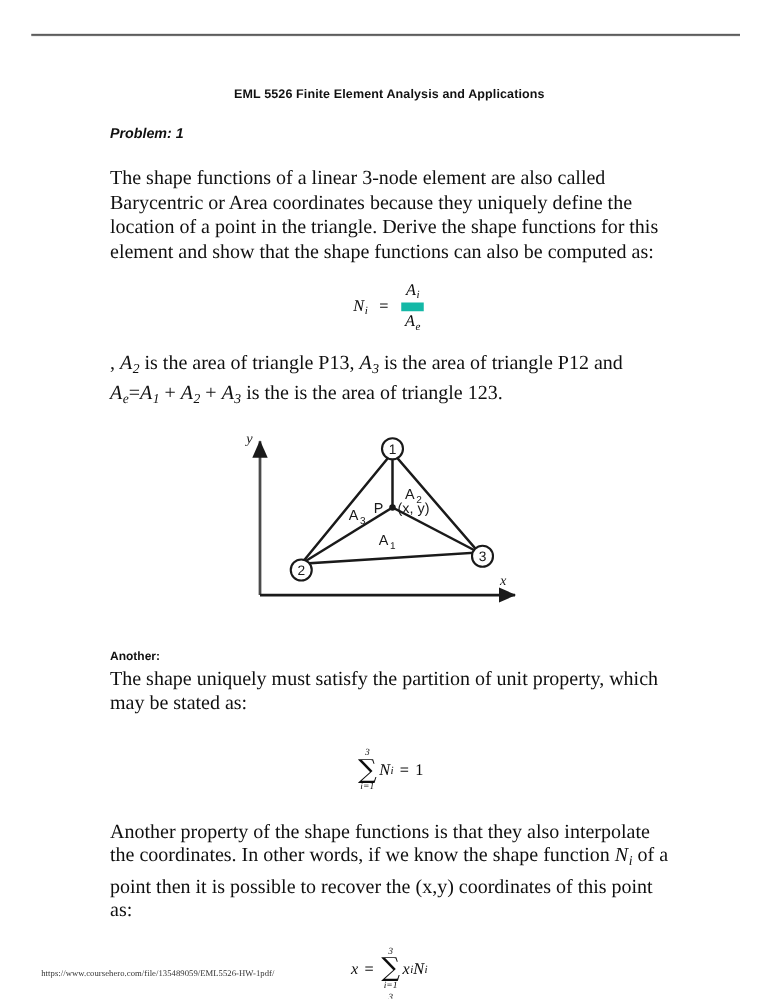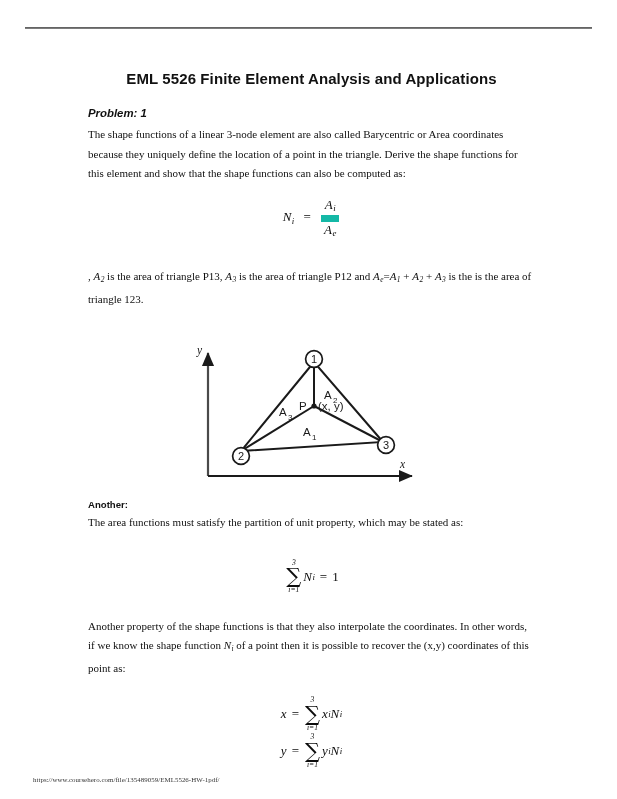--- a/index.html
+++ b/index.html
@@ -36,38 +36,38 @@
   .content {
     position: absolute;
     left: 88px;
     top: 70px;
     width: 447px;
   }
 
   .doc-title {
     font-family: "Liberation Sans", sans-serif;
     font-weight: bold;
-    font-size: 15px;
+    font-size: 10px;
     text-align: center;
     letter-spacing: 0.1px;
     margin: 0 0 20px 0;
     color: #111;
   }
 
   .problem-label {
     font-family: "Liberation Sans", sans-serif;
     font-weight: bold;
     font-style: italic;
     font-size: 11.4px;
-    margin: 0 0 6px 0;
+    margin: 0 0 20px 0;
     color: #111;
   }
 
   p.body-text {
-    font-size: 11px;
+    font-size: 16px;
     line-height: 19.5px;
     margin: 0 0 12px 0;
     text-align: left;
     color: #101010;
   }
 
   .eq-block {
     text-align: center;
     margin: 14px 0 14px 0;
   }
@@ -176,40 +176,40 @@
         <span class="mi">N</span><span class="sub">i</span>
         <span class="eqeq" style="margin:0 6px;">=</span>
         <span class="frac">
           <span class="num"><span class="mi">A</span><span class="sub">i</span></span>
           <span class="den"><span class="mi">A</span><span class="sub">e</span></span>
         </span>
       </span>
     </div>
 
 
-    <p class="body-text" style="margin-top:28px;">
+    <p class="body-text" style="margin-top:14px;">
       <span>,</span>
       <span class="mi">A</span><span class="sub">2</span>
       <span>is the area of triangle P13,</span>
       <span class="mi">A</span><span class="sub">3</span>
       <span>is the area of triangle P12 and</span>
       <span class="mi">A</span><span class="sub">e</span><span class="mn">=</span><span class="mi">A</span><span class="sub">1</span>
       <span class="mn">+</span>
       <span class="mi">A</span><span class="sub">2</span>
       <span class="mn">+</span>
       <span class="mi">A</span><span class="sub">3</span>
       <span>is the</span>
       <span>is the area of triangle 123.</span>
     </p>
 
     <div style="height:178px;"></div>
 
     <div class="solution-label">Another:</div>
 
-    <p class="body-text">The area functions must satisfy the partition of unit property, which may be stated as:</p>
+    <p class="body-text">The shape uniquely must satisfy the partition of unit property, which may be stated as:</p>
 
     <div class="eq-block" style="margin-top:18px; margin-bottom:22px;">
       <span class="sumexpr">
         <span class="sumop">
           <span class="lim">3</span>
           <span class="sigma">∑</span>
           <span class="lim">i=1</span>
         </span>
         <span class="mi">N</span>
           <span class="sub">i</span>

